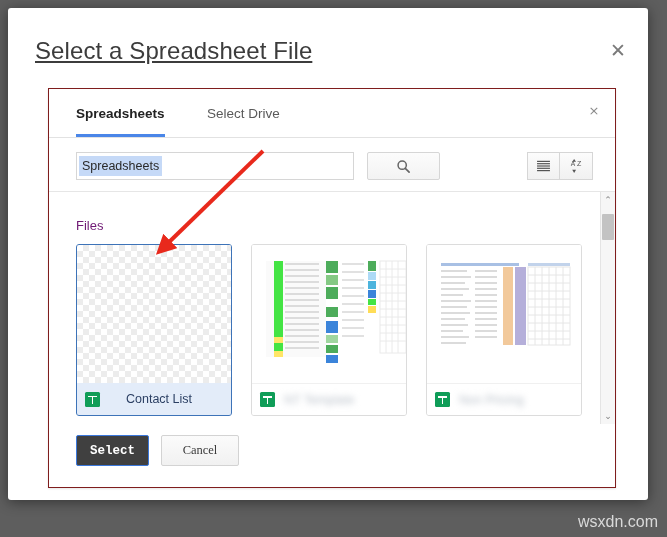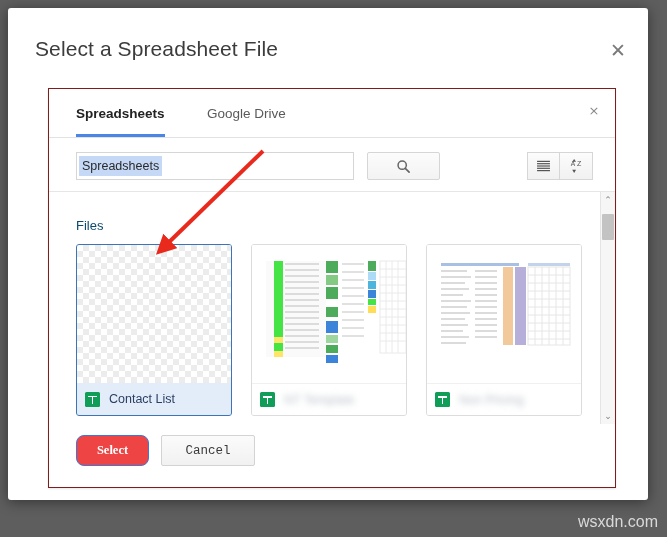--- a/index.html
+++ b/index.html
@@ -18,25 +18,26 @@
     left:8px; top:8px;
     width:640px; height:492px;
     background:#ffffff;
     border-radius:3px;
     box-shadow:0 2px 14px rgba(0,0,0,.45);
   }
 
   #dialog-title {
     position:absolute;
     left:27px; top:29px;
-    font-size:21px;
+    font-size:24px;
     color:#3c3c3c;
     font-weight:400;
     letter-spacing:.1px;
     white-space:nowrap;
+    text-decoration:underline;
   }
 
   #dialog-close {
     position:absolute;
     right:18px; top:30px;
     width:24px; height:24px;
     color:#7a7a7a;
     font-size:19px;
     line-height:24px;
     text-align:center;
@@ -154,21 +155,21 @@
     left:0; right:0;
     top:102px; bottom:63px;
     border-top:1px solid #e6e6e6;
     overflow:hidden;
     background:#fff;
   }
   #files-label {
     position:absolute;
     left:27px; top:26px;
     font-size:13px;
-    color:#0c4a6e;
+    color:#701a75;
   }
   #tiles {
     position:absolute;
     left:27px; top:52px;
     display:flex;
     gap:19px;
   }
   .tile {
     width:156px; height:172px;
     border:1px solid #dcdcdc;
@@ -196,21 +197,21 @@
     background-position:0 0, 6px 6px;
   }
   .caption {
     position:absolute;
     left:0; right:0; bottom:0; height:32px;
     display:flex; align-items:center;
     padding-left:8px;
     background:#fff;
     border-top:1px solid #f0f0f0;
   }
-  .tile.selected .caption { background:#e3ecf9; border-top:none; }
+  .tile.selected .caption { background:#e3ecf9; border-top:none;gap:17px; }
   .tile.selected .thumb   { background-color:#fff; }
   .sheet-icon {
     width:15px; height:15px;
     background:#0f9d58;
     border-radius:1.5px;
     position:relative;
     flex:0 0 auto;
   }
   .sheet-icon::before {
     content:"";
@@ -265,40 +266,40 @@
   #footer {
     position:absolute;
     left:0; right:0; bottom:0;
     height:63px;
     background:#fff;
   }
   #select-button {
     position:absolute;
     left:27px; top:11px;
     width:73px; height:31px;
-    background:#ef4444;
+    background:#404040;
     border:1px solid #3b78dc;
-    border-radius:8px;
+    border-radius:2px;
     color:#fff;
     font-size:12.5px;
     font-weight:bold;
     cursor:pointer;
-    font-family:Liberation Serif, serif;
+    font-family:Liberation Mono, monospace;
   }
   #cancel-button {
     position:absolute;
     left:112px; top:11px;
-    width:94px; height:31px;
+    width:78px; height:31px;
     background:linear-gradient(#fbfbfb,#f1f1f1);
     border:1px solid #d3d3d3;
     border-radius:2px;
     color:#3a3a3a;
     font-size:12.5px;
     cursor:pointer;
-    font-family:Liberation Mono, monospace;
+    font-family:Liberation Serif, serif;
   }
 
   
   #annotation { position:absolute; left:0; top:0; width:667px; height:537px; pointer-events:none; }
 
   
   #watermark {
     position:absolute;
     right:9px; bottom:6px;
     font-size:16px;
@@ -312,21 +313,21 @@
 <div id="dialog">
 
   <div id="dialog-title">Select a Spreadsheet File</div>
 
   <div id="dialog-close">✕</div>
 
   <div id="panel">
 
     <div id="tabbar">
       <div class="tab active" id="tab-spreadsheets">Spreadsheets</div>
-      <div class="tab" id="tab-googledrive">Google Drive</div>
+      <div class="tab" id="tab-googledrive">Select Drive</div>
       <div id="panel-close">×</div>
     </div>
 
     <div id="searchrow">
       <input id="search-input" type="text" placeholder="" style="">
       <span id="search-value-overlay">Spreadsheets</span>
 
       <div id="search-button">
         <svg width="15" height="15" viewBox="0 0 16 16">
           <circle cx="6.6" cy="6.6" r="4.4" fill="none" stroke="#666" stroke-width="1.6"></circle>

